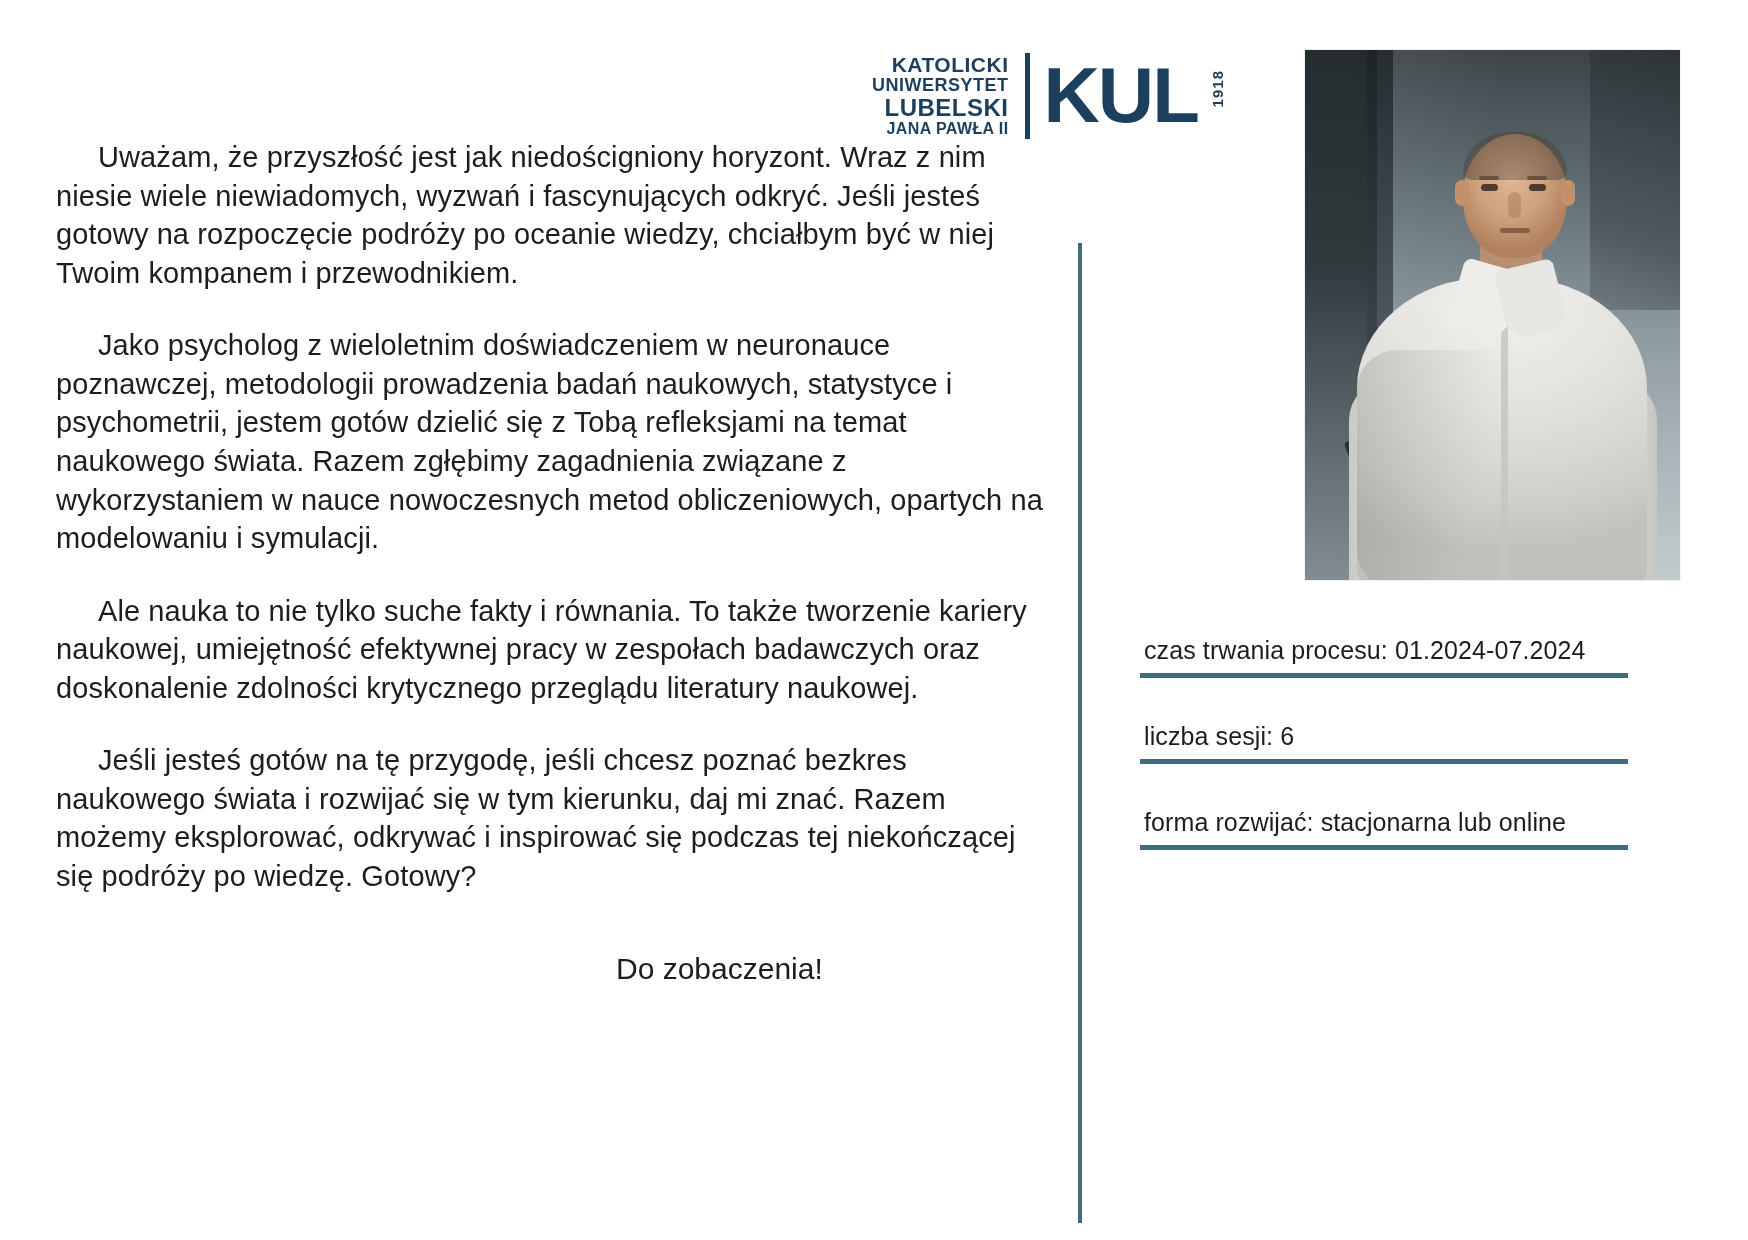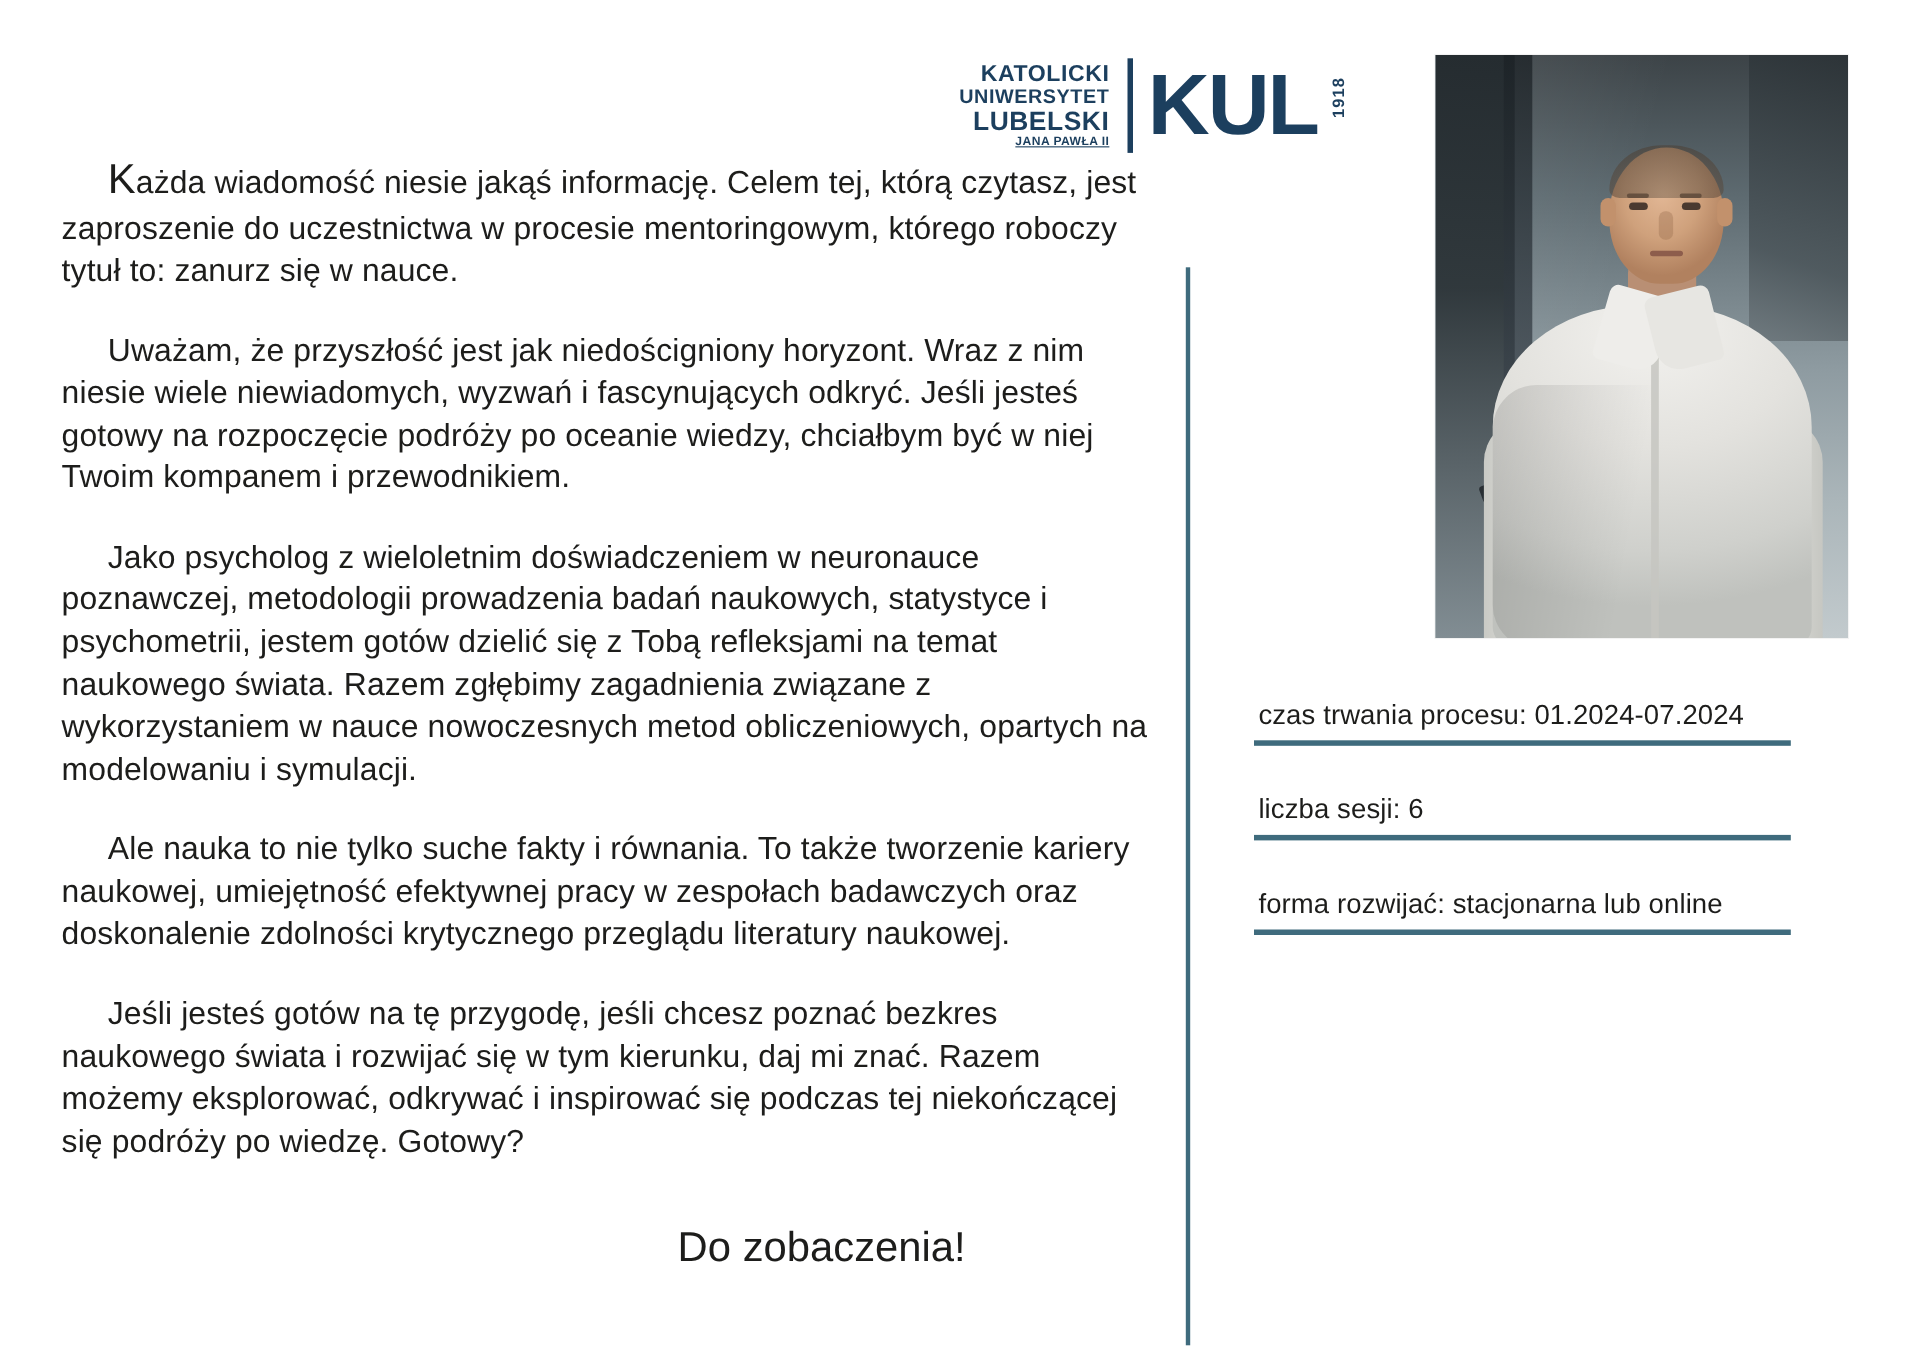--- a/index.html
+++ b/index.html
@@ -33,21 +33,21 @@
   .logo-words {
     text-align: right;
     color: #1c3f5e;
     font-weight: bold;
     line-height: 1.06;
     letter-spacing: 0.5px;
   }
   .logo-words .l1 { font-size: 21px; }
   .logo-words .l2 { font-size: 18px; }
   .logo-words .l3 { font-size: 24px; }
-  .logo-words .l4 { font-size: 11px; letter-spacing: 0.4px; text-decoration: underline; }
+  .logo-words .l4 { font-size: 16px; letter-spacing: 0.4px; }
   .logo-bar {
     width: 5px;
     height: 86px;
     background: #1c3f5e;
     margin: 0 14px 0 16px;
   }
   .logo-kul {
     font-size: 78px;
     font-weight: bold;
     color: #1c3f5e;
@@ -96,21 +96,21 @@
     font-size: 29px;
     line-height: 1.33;
     margin: 0 0 34px 0;
     text-indent: 42px;
     letter-spacing: 0.1px;
   }
   .para .drop {
     font-size: 38px;
   }
   .closing {
-    font-size: 38px;
+    font-size: 30px;
     margin: 56px 0 0 560px;
   }
 
   
   .photo {
     position: absolute;
     left: 1305px;
     top: 50px;
     width: 375px;
     height: 530px;
@@ -327,21 +327,20 @@
     <div class="logo-kul">
       <span>KUL</span>
       <span class="logo-year">1918</span>
     </div>
   </div>
 
   <div class="divider"></div>
 
   <div class="letter">
 
-    <p class="para"><span class="drop">K</span><span>ażda wiadomość niesie jakąś informację. Celem tej, którą czytasz, jest zaproszenie do uczestnictwa w procesie mentoringowym, którego roboczy tytuł to: zanurz się w nauce.</span></p>
 
     <p class="para">Uważam, że przyszłość jest jak niedościgniony horyzont. Wraz z nim niesie wiele niewiadomych, wyzwań i fascynujących odkryć. Jeśli jesteś gotowy na rozpoczęcie podróży po oceanie wiedzy, chciałbym być w niej Twoim kompanem i przewodnikiem.</p>
 
     <p class="para">Jako psycholog z wieloletnim doświadczeniem w neuronauce poznawczej, metodologii prowadzenia badań naukowych, statystyce i psychometrii, jestem gotów dzielić się z Tobą refleksjami na temat naukowego świata. Razem zgłębimy zagadnienia związane z wykorzystaniem w nauce nowoczesnych metod obliczeniowych, opartych na modelowaniu i symulacji.</p>
 
     <p class="para">Ale nauka to nie tylko suche fakty i równania. To także tworzenie kariery naukowej, umiejętność efektywnej pracy w zespołach badawczych oraz doskonalenie zdolności krytycznego przeglądu literatury naukowej.</p>
 
     <p class="para">Jeśli jesteś gotów na tę przygodę, jeśli chcesz poznać bezkres naukowego świata i rozwijać się w tym kierunku, daj mi znać. Razem możemy eksplorować, odkrywać i inspirować się podczas tej niekończącej się podróży po wiedzę. Gotowy?</p>
 
     <p class="closing">Do zobaczenia!</p>

